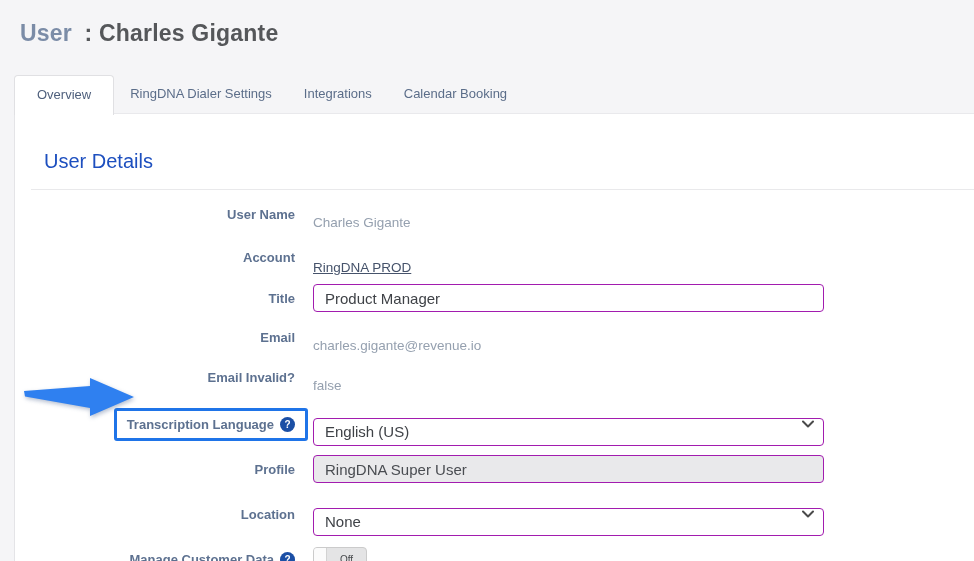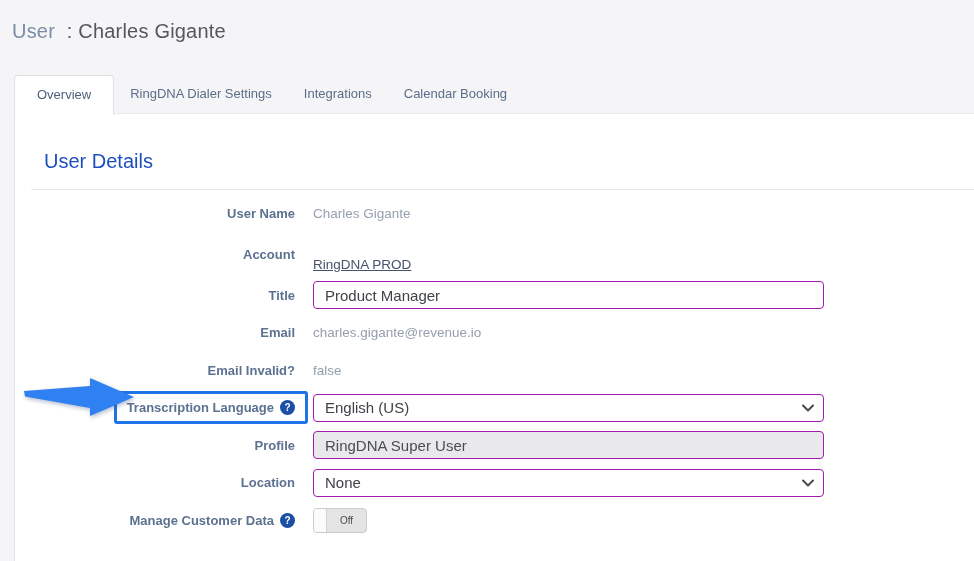--- a/index.html
+++ b/index.html
@@ -7,22 +7,22 @@
   body {
     font-family:"Liberation Sans", sans-serif;
     background:#f5f5f7;
     position:relative;
     overflow:hidden;
   }
   .page { position:absolute; inset:0; }
 
   
   .page-title {
-    position:absolute; left:12px; top:20px;
-    font-size:20px; font-weight:400; letter-spacing:.2px;
+    position:absolute; left:20px; top:20px;
+    font-size:23px; font-weight:700; letter-spacing:.2px;
   }
   .page-title .obj { color:#7b8ca7; }
   .page-title .rest { color:#55575a; margin-left:6px; }
 
   
   .tabs {
     position:absolute; left:14px; top:75px; height:38px;
     display:flex; align-items:stretch; font-size:13px; z-index:3;
   }
   .tab {
@@ -58,38 +58,38 @@
     display:flex; align-items:center;
     min-height:28px; margin-bottom:9.5px;
   }
   .lbl-cell {
     width:280px; flex:0 0 280px;
     display:flex; justify-content:flex-end; align-items:flex-start;
     text-align:right;
   }
   .ctl-cell { margin-left:18px; display:flex; align-items:center; }
   .lbl { font-size:13px; font-weight:bold; color:#5d7190; white-space:nowrap; }
-  .val { font-size:13.5px; color:#95a0af; }
+  .val { font-size:13.5px; color:#95a0af;margin-top:16px; }
   .link { font-size:13.5px; color:#46536b; text-decoration:underline; cursor:pointer;margin-top:20px; }
 
   .help-icon {
     display:inline-block; width:15px; height:15px; margin-left:6px;
     border-radius:50%; background:#1b4fa5; color:#fff;
     font-size:10px; font-weight:bold; line-height:15px; text-align:center;
     cursor:pointer; flex:0 0 15px;
   }
 
   .text-input, .sel {
     width:511px; height:28px;
     border:1px solid #a21caf; border-radius:4px;
     padding:0 11px; font-size:15px; color:#3f4247;
     background:#fff; font-family:"Liberation Sans", sans-serif;
     outline:none;
   }
-  .sel { appearance:none; -webkit-appearance:none; padding-right:28px; }
+  .sel { appearance:none; -webkit-appearance:none; padding-right:28px;margin-top:15px; }
   .sel-wrap { position:relative; width:511px; }
   .sel-wrap .chev {
     position:absolute; right:10px; top:50%; transform:translateY(-50%);
     pointer-events:none; display:block; width:12px; height:8px;
   }
   .text-input.readonly { background:#e9e9eb; color:#4a4d52; }
 
   
   .hl-box {
     display:inline-flex; align-items:center;

